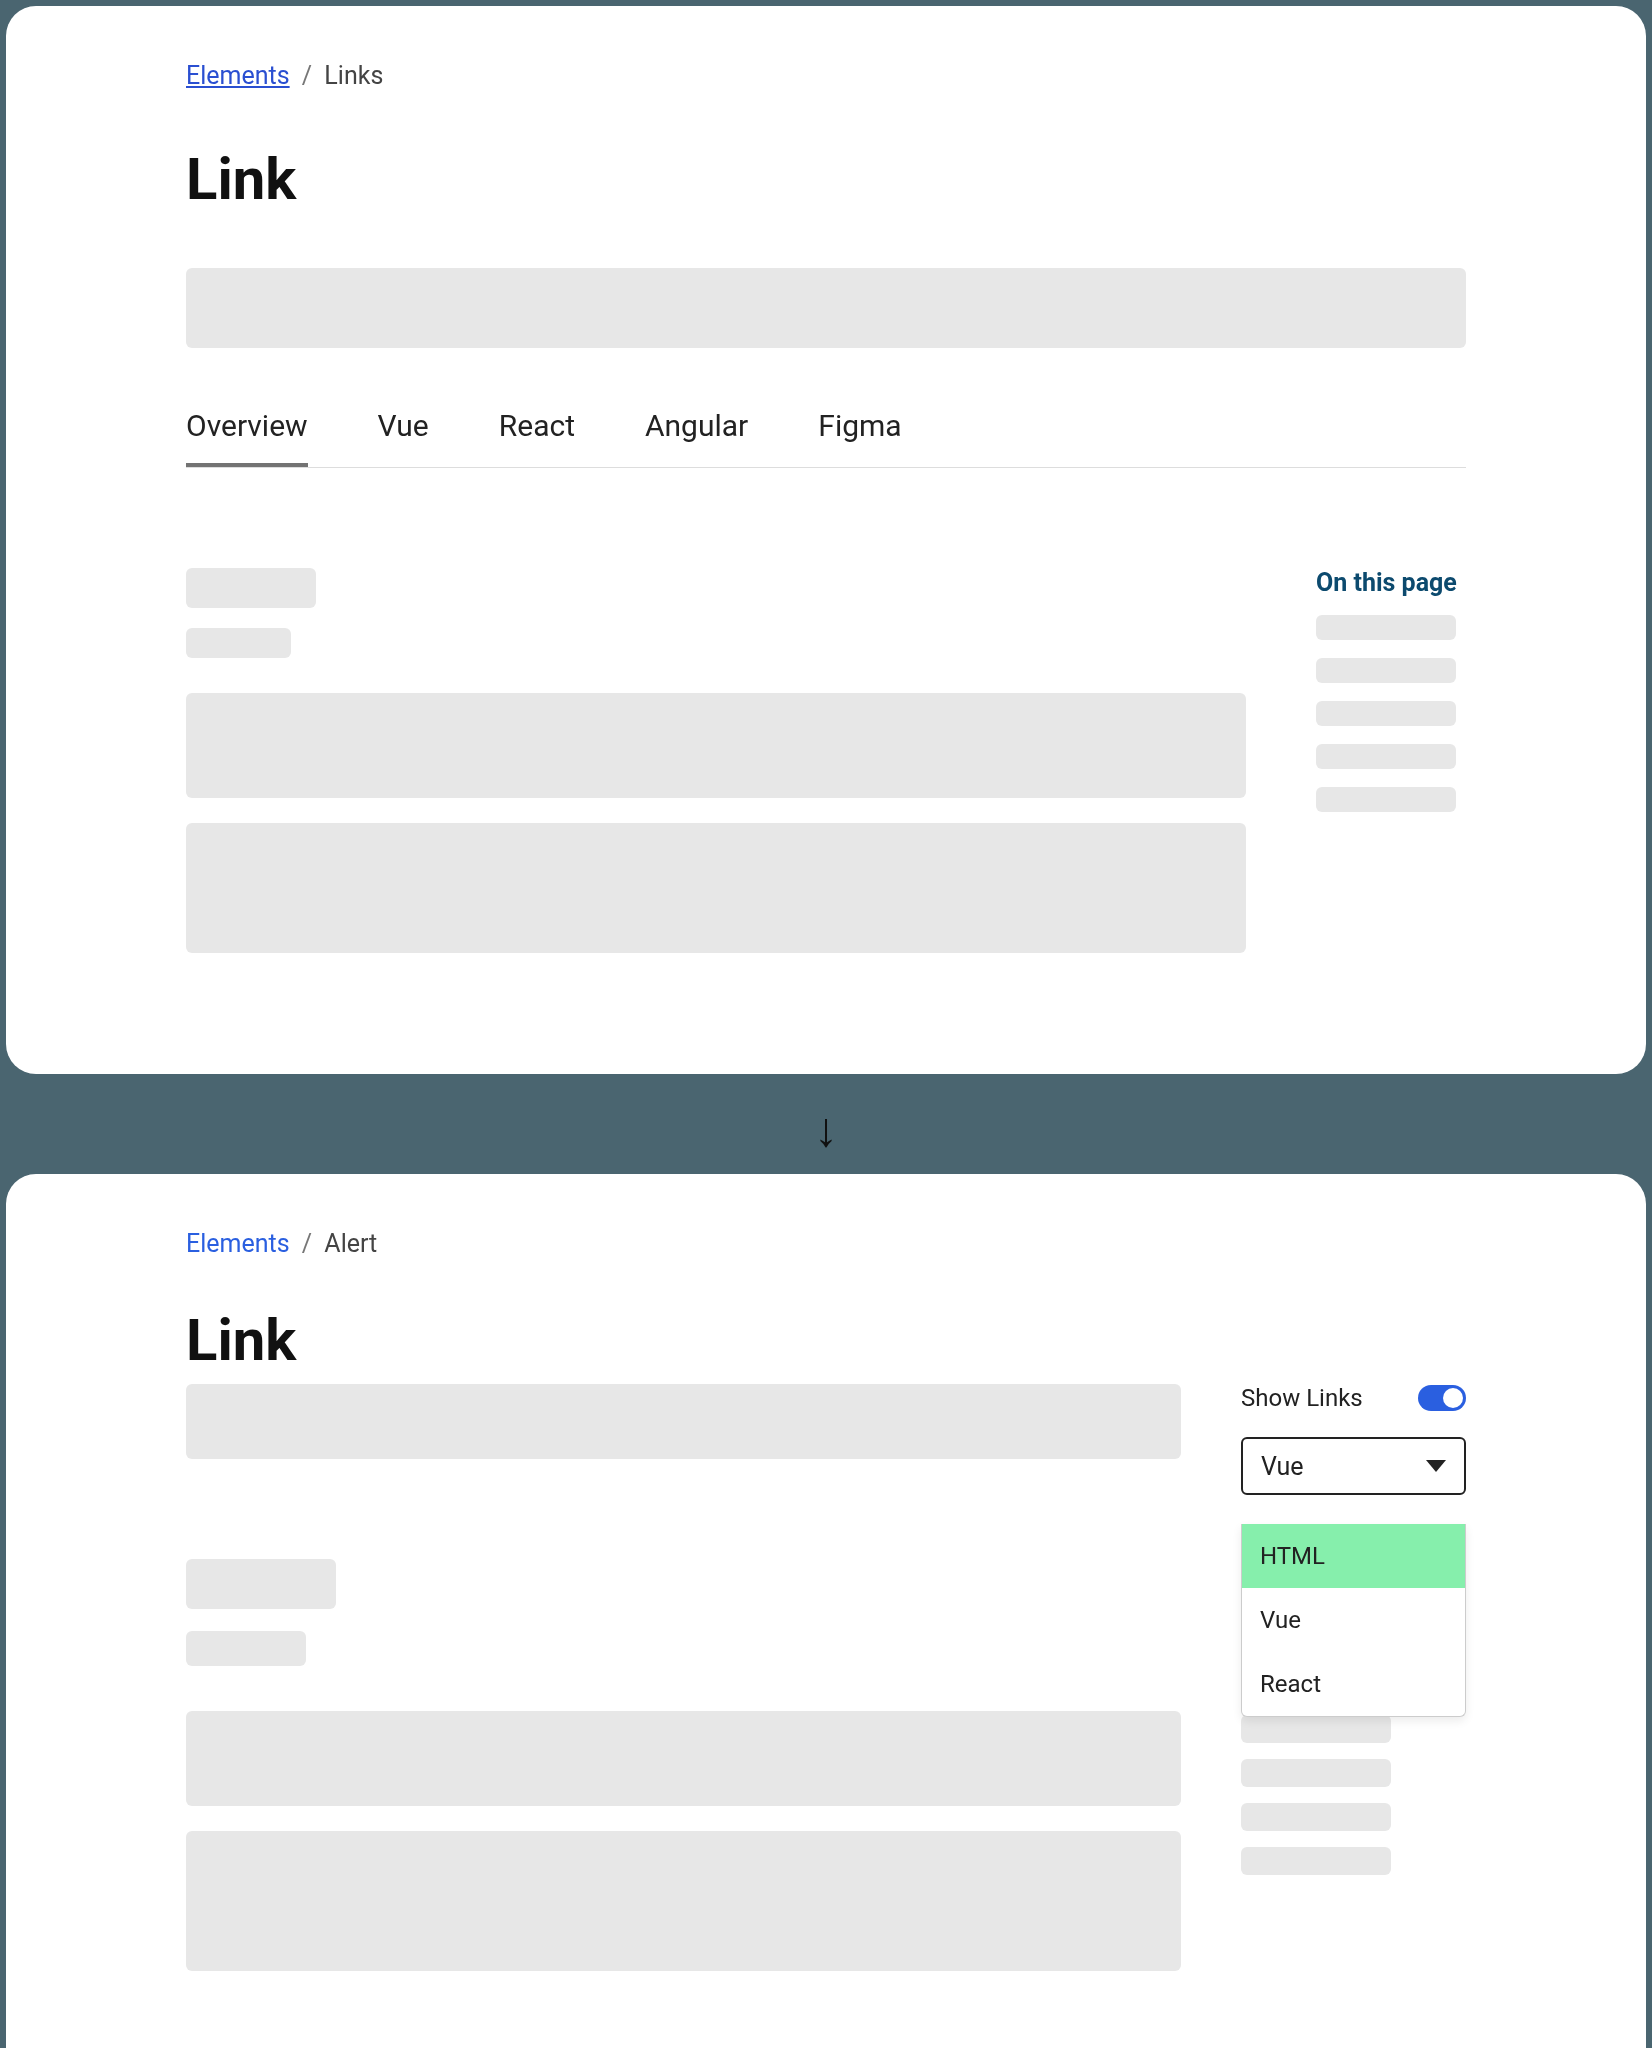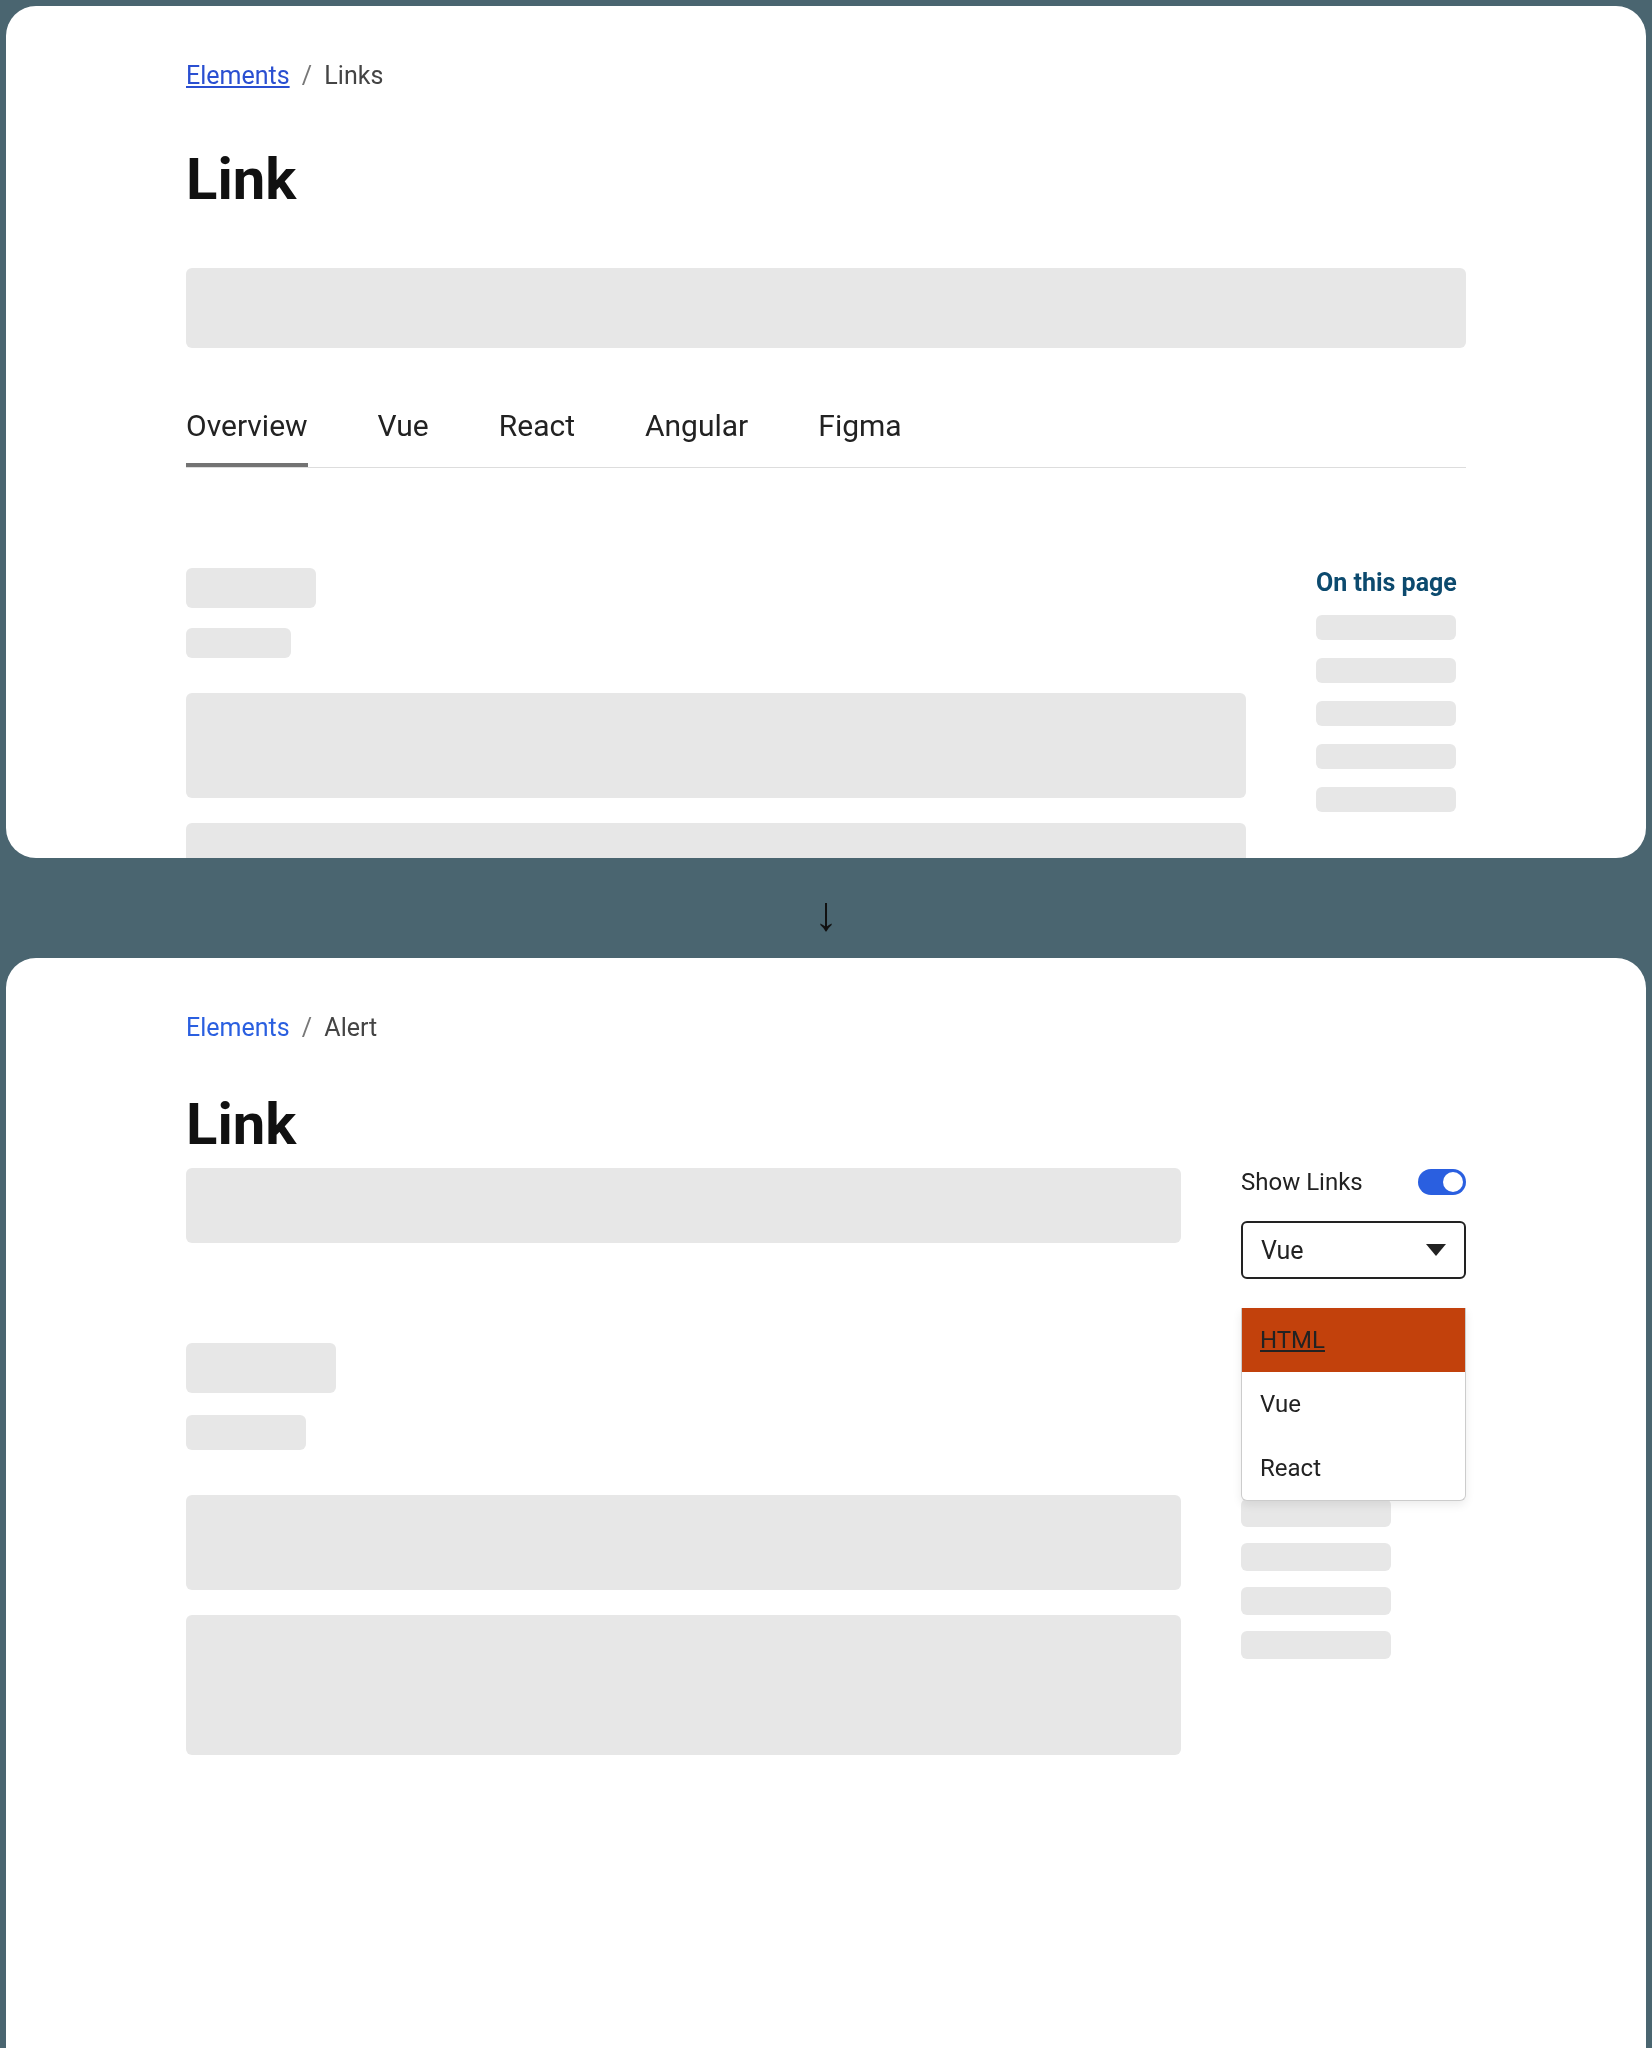--- a/index.html
+++ b/index.html
@@ -13,21 +13,21 @@
     background: #fff;
     border-radius: 30px;
     padding: 55px 0 0 0;
     overflow: hidden;
     position: relative;
   }
   .panel-inner {
     padding: 0 180px;
     position: relative;
   }
-  .panel1 { height: 852px; margin-bottom: 20px;}
+  .panel1 { height: 1068px; margin-bottom: 20px;}
   .panel2 { height: 1184px; }
   .breadcrumb {
     font-size: 25px;
     color: #444;
     margin-bottom: 55px;
   }
   .breadcrumb a {
     color: #2a4fd1;
     text-decoration: underline;
   }
@@ -154,22 +154,21 @@
     box-shadow: 0 4px 10px rgba(0,0,0,0.08);
     z-index: 3;
     overflow: hidden;
   }
   .dropdown-menu .item {
     padding: 18px;
     font-size: 24px;
     color: #222;
   }
   .dropdown-menu .item.hover {
-    background: #c2410c;
-    text-decoration: underline;
+    background: #86efac;
   }
   .side-ph-list { margin-top: 220px; }
   .ph-side2 { width: 150px; height: 28px; margin-bottom: 16px; }
 
   
   .arrow-wrap {
     display: flex;
     justify-content: center;
     align-items: center;
     height: 70px;

